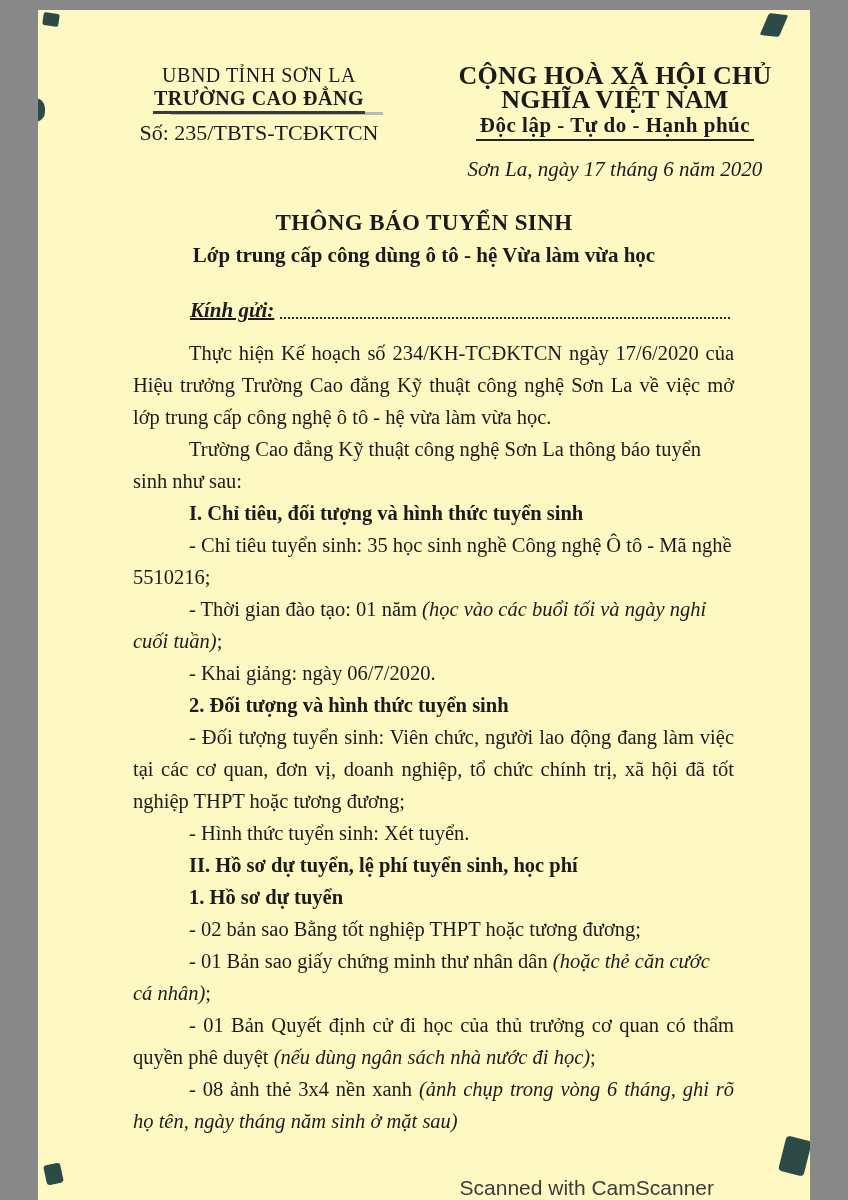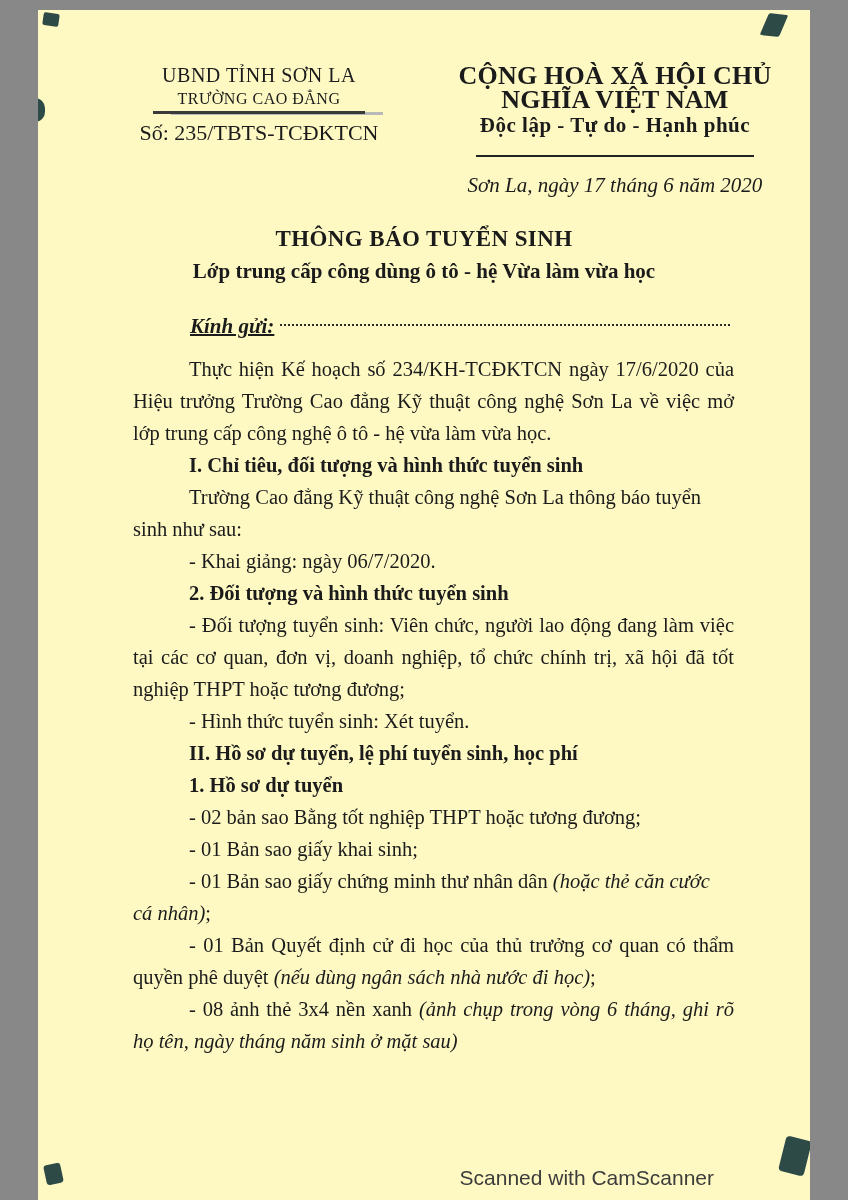--- a/index.html
+++ b/index.html
@@ -18,53 +18,53 @@
   .doc-header {
     display: flex;
     padding-top: 54px;
   }
   .header-left {
     width: 320px;
     margin-left: 68px;
     text-align: center;
   }
   .header-left .org-line1 { font-size: 20px; line-height: 23px; letter-spacing: .5px; }
-  .header-left .org-line2 { font-size: 16px; line-height: 23px; font-weight: normal; letter-spacing: .5px; }
+  .header-left .org-line2 { font-size: 20px; line-height: 23px; font-weight: bold; letter-spacing: .5px; }
   .header-left .org-line3 { font-size: 21px; line-height: 24px; font-weight: bold; letter-spacing: .2px; }
   .org-rule {
     width: 212px; height: 3px;
     margin: 1px auto 0 auto;
     background: #3a3a3a;
     box-shadow: 18px 1px 0 0 #b9b9b9;
   }
   .doc-number { font-size: 22px; margin-top: 6px; }
 
   .header-right {
     width: 408px;
     margin-left: 8px;
     text-align: center;
   }
   .header-right .nat-line1 { font-size: 26px; line-height: 24px; font-weight: bold; letter-spacing: .2px; }
   .header-right .nat-line2 {
     font-size: 21px; line-height: 26px; font-weight: bold; letter-spacing: .5px;
     display: inline-block;
     border-bottom: 2px solid #222;
-    padding: 0 4px 17px 4px;
+    padding: 0 4px 1px 4px;
   }
   .dateline { font-size: 21px; font-style: italic; margin-top: 16px; }
 
   
   .title-block { text-align: center; margin-top: 28px; }
   .doc-title { font-size: 23px; font-weight: bold; letter-spacing: .4px; }
   .doc-subtitle { font-size: 21px; font-weight: bold; margin-top: 7px; }
 
   
   .salutation {
     display: flex;
-    align-items: center;
+    align-items: flex-end;
     margin: 30px 80px 0 152px;
   }
   .kinh-gui {
     font-size: 21px;
     font-weight: bold;
     font-style: italic;
     text-decoration: underline;
     text-decoration-thickness: 2px;
     white-space: nowrap;
     padding-right: 6px;
@@ -85,21 +85,21 @@
   }
   .para { margin: 0; text-indent: 56px; }
   .para.justify { text-align: justify; }
   .para .bold { font-weight: bold; }
   .para .italic { font-style: italic; }
 
   
   .scan-credit {
     position: absolute;
     right: 96px;
-    bottom: 20px;
+    bottom: 10px;
     font-family: "Liberation Sans", "DejaVu Sans", sans-serif;
     font-size: 21px;
     color: #3c3c3c;
   }
   .bottom-edge {
     position: absolute;
     left: 0; right: 0; bottom: 0;
     height: 6px;
     background: linear-gradient(to right, rgba(150,155,152,.55) 0%, rgba(170,175,172,.35) 65%, rgba(200,200,200,.2) 100%);
   }
@@ -140,30 +140,31 @@
     <div class="doc-subtitle">Lớp trung cấp công dùng ô tô - hệ Vừa làm vừa học</div>
   </div>
 
   <div class="salutation">
     <span class="kinh-gui">Kính gửi:</span>
     <span class="dotted-line"></span>
   </div>
 
   <main class="doc-body" id="doc-body">
       <p class="para justify"><span class="">Thực hiện Kế hoạch số 234/KH-TCĐKTCN ngày 17/6/2020 của Hiệu trưởng Trường Cao đẳng Kỹ thuật công nghệ Sơn La về việc mở lớp trung cấp công nghệ ô tô - hệ vừa làm vừa học.</span></p>
+      <p class="para"><span class="">Trường Cao đẳng Kỹ thuật công nghệ Sơn La thông báo tuyển sinh như sau:</span></p>
       <p class="para"><span class="bold">I. Chỉ tiêu, đối tượng và hình thức tuyển sinh</span></p>
-      <p class="para"><span class="">Trường Cao đẳng Kỹ thuật công nghệ Sơn La thông báo tuyển sinh như sau:</span></p>
+      <p class="para"><span class="">- Chỉ tiêu tuyển sinh: 35 học sinh nghề Công nghệ Ô tô - Mã nghề 5510216;</span></p>
+      <p class="para"><span class="">- Thời gian đào tạo: 01 năm </span><span class="italic">(học vào các buổi tối và ngày nghỉ cuối tuần)</span><span class="">;</span></p>
       <p class="para"><span class="">- Khai giảng: ngày 06/7/2020.</span></p>
       <p class="para"><span class="bold">2. Đối tượng và hình thức tuyển sinh</span></p>
       <p class="para justify"><span class="">- Đối tượng tuyển sinh: Viên chức, người lao động đang làm việc tại các cơ quan, đơn vị, doanh nghiệp, tổ chức chính trị, xã hội đã tốt nghiệp THPT hoặc tương đương;</span></p>
       <p class="para"><span class="">- Hình thức tuyển sinh: Xét tuyển.</span></p>
       <p class="para"><span class="bold">II. Hồ sơ dự tuyển, lệ phí tuyển sinh, học phí</span></p>
       <p class="para"><span class="bold">1. Hồ sơ dự tuyển</span></p>
       <p class="para"><span class="">- 02 bản sao Bằng tốt nghiệp THPT hoặc tương đương;</span></p>
-      <p class="para"><span class="">- 01 Bản sao giấy khai sinh;</span></p>
       <p class="para"><span class="">- 01 Bản sao giấy chứng minh thư nhân dân </span><span class="italic">(hoặc thẻ căn cước cá nhân)</span><span class="">;</span></p>
       <p class="para justify"><span class="">- 01 Bản Quyết định cử đi học của thủ trưởng cơ quan có thẩm quyền phê duyệt </span><span class="italic">(nếu dùng ngân sách nhà nước đi học)</span><span class="">;</span></p>
       <p class="para justify"><span class="">- 08 ảnh thẻ 3x4 nền xanh </span><span class="italic">(ảnh chụp trong vòng 6 tháng, ghi rõ họ tên, ngày tháng năm sinh ở mặt sau)</span></p>
     </main>
 
   <div class="scan-credit">Scanned with CamScanner</div>
   <div class="bottom-edge"></div>
 
 </div>
 

